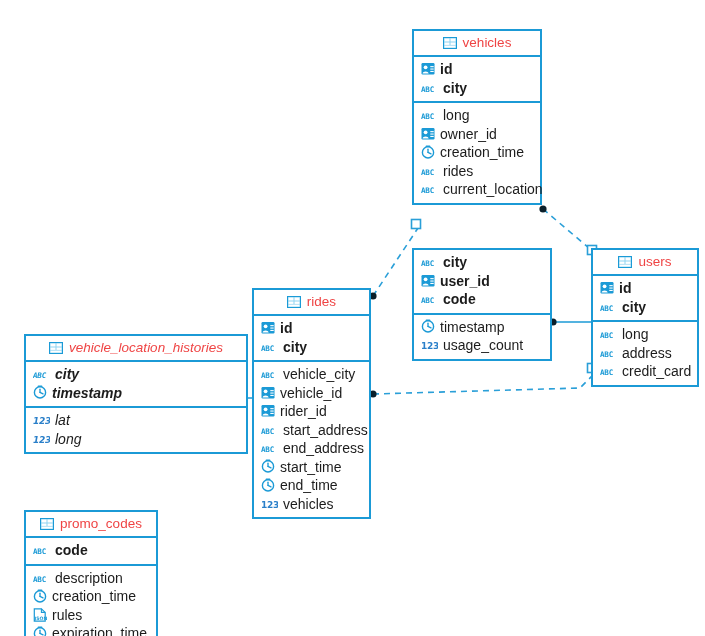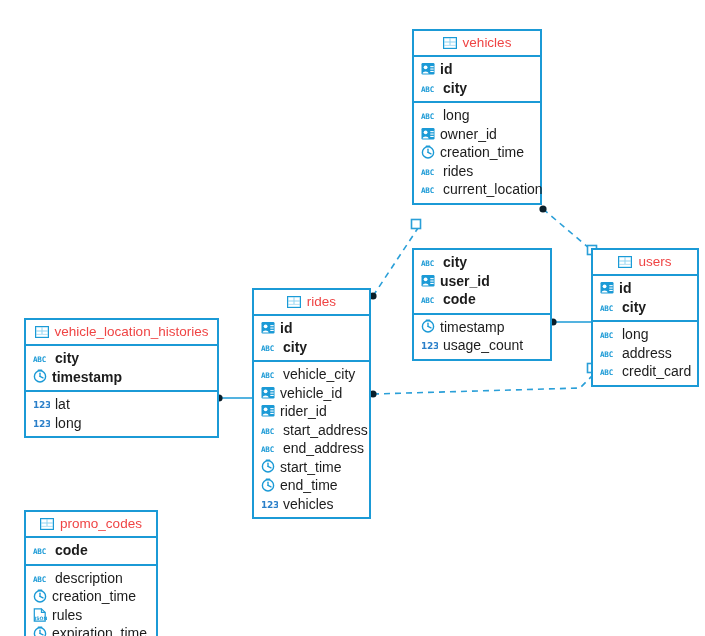--- a/index.html
+++ b/index.html
@@ -462,21 +462,21 @@
         <div class="field-row">
           <span class="ico">
             <svg width="17" height="12" viewBox="0 0 17 12">
               <text x="0" y="9.8" font-family="DejaVu Sans, sans-serif" font-size="9" font-weight="bold" fill="#2a7fc9" letter-spacing="-0.3">123</text>
             </svg>
           </span>
           <span class="field-name">vehicles</span>
         </div>
       </div>
     </div>
-    <div class="er-table" style="left: 24px; top: 318px; width: 195px;">
+    <div class="er-table" style="left: 24px; top: 334px; width: 224px; font-style: italic;">
       <div class="tbl-header">
         <span class="ico">
           <svg width="14" height="14" viewBox="0 0 14 14">
             <rect x="0.5" y="1.5" width="13" height="11" fill="#8fd3f0" stroke="#1b9ad6" stroke-width="1"></rect>
             <rect x="1.5" y="2.5" width="5" height="3" fill="#ffffff"></rect>
             <rect x="7.5" y="2.5" width="5" height="3" fill="#ffffff"></rect>
             <rect x="1.5" y="6.5" width="5" height="2.4" fill="#ffffff"></rect>
             <rect x="7.5" y="6.5" width="5" height="2.4" fill="#ffffff"></rect>
             <rect x="1.5" y="9.6" width="11" height="2" fill="#ffffff"></rect>
           </svg>

